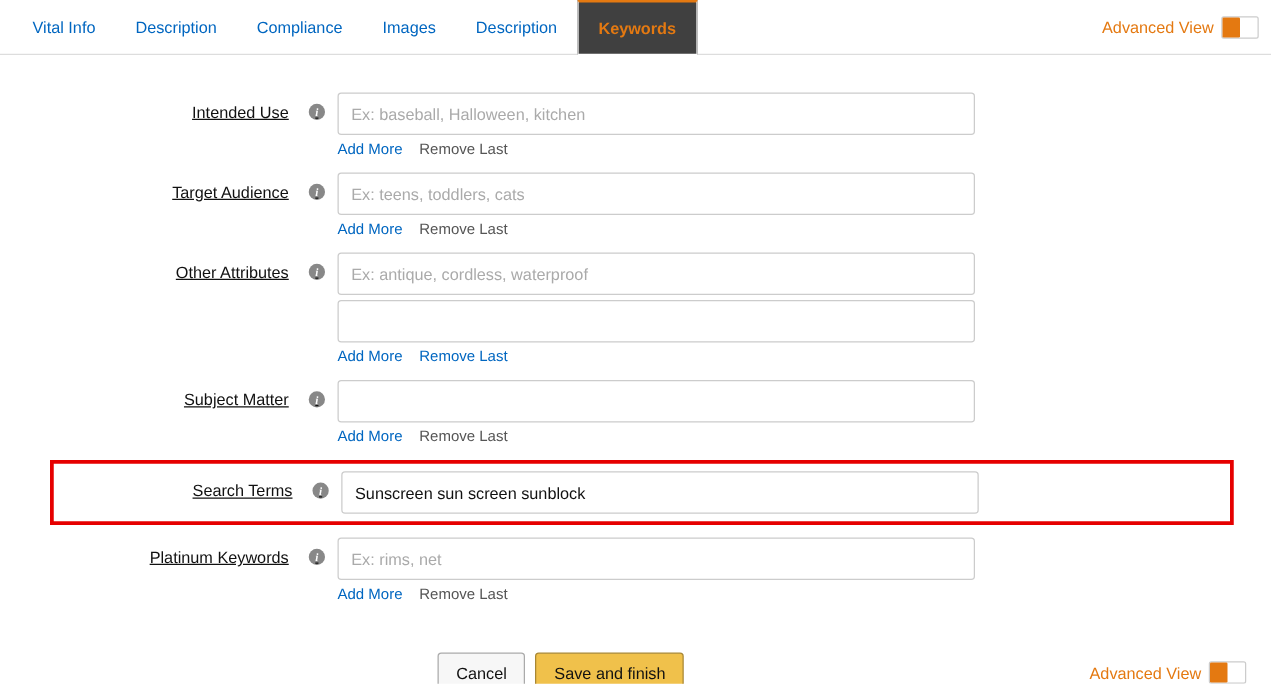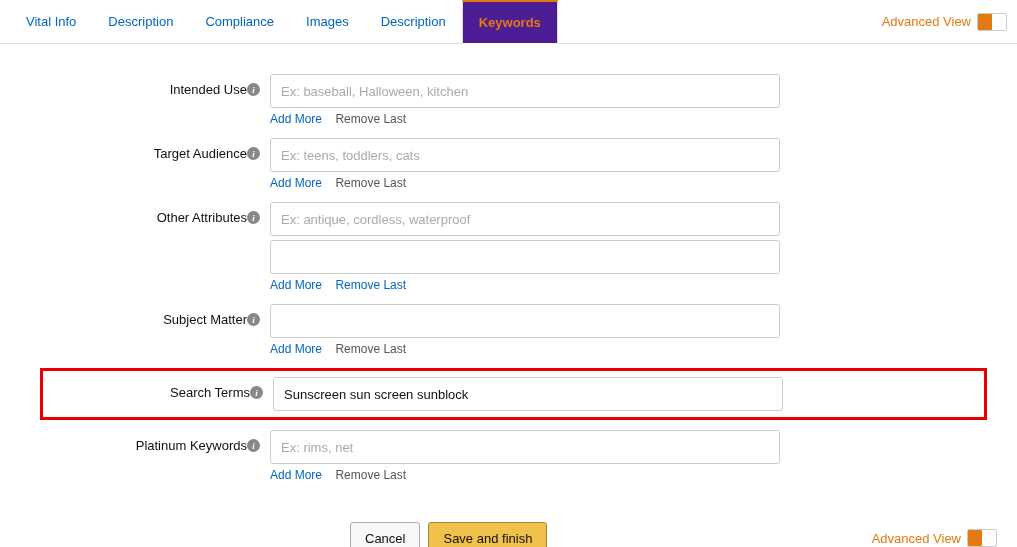--- a/index.html
+++ b/index.html
@@ -28,21 +28,21 @@
       cursor: pointer;
       font-size: 13px;
     }
     .tab.active {
       color: #e47911;
       font-weight: bold;
       border: 1px solid #ddd;
       border-bottom: 1px solid #fff;
       border-top: 2px solid #e47911;
       margin-bottom: -1px;
-      background: #4c1d95;
+      background: #404040;
     }
     .adv-view-wrap {
       margin-left: auto;
       display: flex;
       align-items: center;
       gap: 6px;
     }
     .adv-view-label {
       color: #e47911;
       font-size: 13px;
@@ -76,21 +76,22 @@
     .form-label {
       width: 180px;
       text-align: center;
       padding-right: 10px;
       padding-top: 8px;
       color: #111;
       font-size: 13px;
       display: flex;
       align-items: center;
       justify-content: flex-end;
-      gap: 0;
+      gap: 16px;
+      text-decoration: underline;
     }
     .info-icon {
       display: inline-flex;
       width: 13px;
       height: 13px;
       border-radius: 50%;
       background: #888;
       color: #fff;
       font-size: 9px;
       font-weight: bold;

